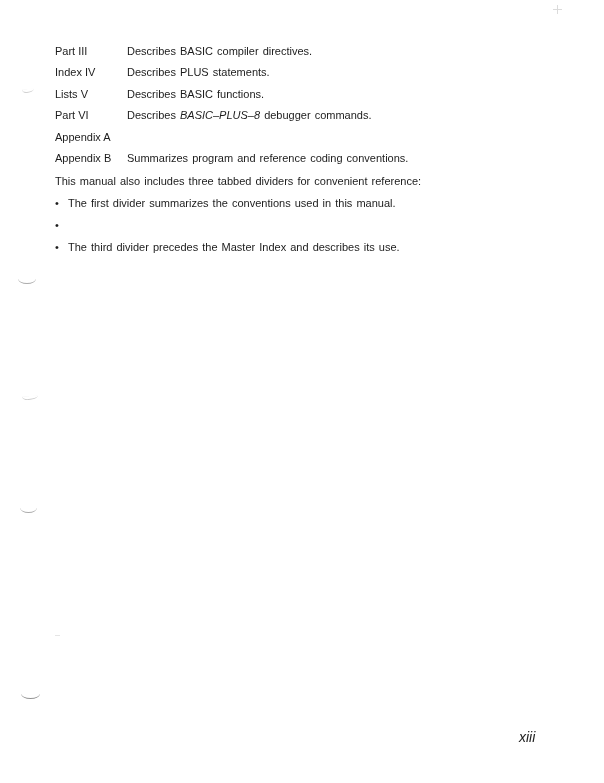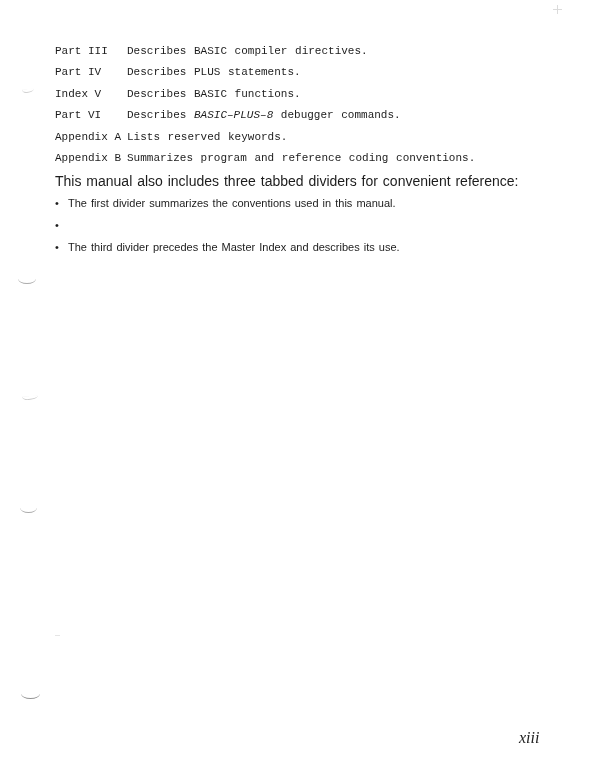--- a/index.html
+++ b/index.html
@@ -22,40 +22,39 @@
     position: absolute;
     left: 55px;
     top: 41px;
     width: 500px;
   }
   .toc-row {
     display: flex;
     align-items: flex-start;
     line-height: 21.4px;
     font-size: 11px;
-    font-family: Liberation Mono, monospace;
   }
   .toc-label {
     flex: 0 0 72px;
     white-space: nowrap;
   }
   .toc-desc {
     flex: 1 1 auto;
     word-spacing: 1px;
   }
   .toc-desc em { font-style: italic; }
 
   
   .intro {
     position: absolute;
     left: 55px;
     top: 170px;
     width: 480px;
     margin: 0;
-    font-size: 14px;
+    font-size: 11px;
     line-height: 22px;
     word-spacing: 1px;
   }
 
   
   .bullets {
     position: absolute;
     left: 55px;
     top: 192px;
     width: 480px;
@@ -72,24 +71,23 @@
   .bullet-glyph {
     flex: 0 0 13px;
     font-size: 11px;
   }
 
   
   .page-number {
     position: absolute;
     left: 519px;
     top: 729px;
-    font-size: 16px;
+    font-size: 14px;
     font-style: italic;
     color: #222222;
-    font-family: Liberation Serif, serif;
   }
 
   
   .mark {
     position: absolute;
     pointer-events: none;
   }
   .mark-curve {
     height: 5px;
     border-bottom: 1.4px solid rgba(95, 95, 95, 0.75);
@@ -134,37 +132,36 @@
   <div class="mark mark-curve mark-6"></div>
 
   <div class="toc">
 
     <div class="toc-row">
       <span class="toc-label">Part III</span>
       <span class="toc-desc"><span>Describes BASIC compiler directives.</span><em></em><span></span></span>
     </div>
 
     <div class="toc-row">
-      <span class="toc-label">Part IV</span>
+      <span class="toc-label">Index IV</span>
       <span class="toc-desc"><span>Describes PLUS statements.</span><em></em><span></span></span>
     </div>
 
     <div class="toc-row">
-      <span class="toc-label">Index V</span>
+      <span class="toc-label">Lists V</span>
       <span class="toc-desc"><span>Describes BASIC functions.</span><em></em><span></span></span>
     </div>
 
     <div class="toc-row">
       <span class="toc-label">Part VI</span>
       <span class="toc-desc"><span>Describes </span><em>BASIC–PLUS–8</em><span> debugger commands.</span></span>
     </div>
 
     <div class="toc-row">
       <span class="toc-label">Appendix A</span>
-      <span class="toc-desc"><span>Lists reserved keywords.</span><em></em><span></span></span>
     </div>
 
     <div class="toc-row">
       <span class="toc-label">Appendix B</span>
       <span class="toc-desc"><span>Summarizes program and reference coding conventions.</span><em></em><span></span></span>
     </div>
 
   </div>
 
   <p class="intro">This manual also includes three tabbed dividers for convenient reference:</p>

